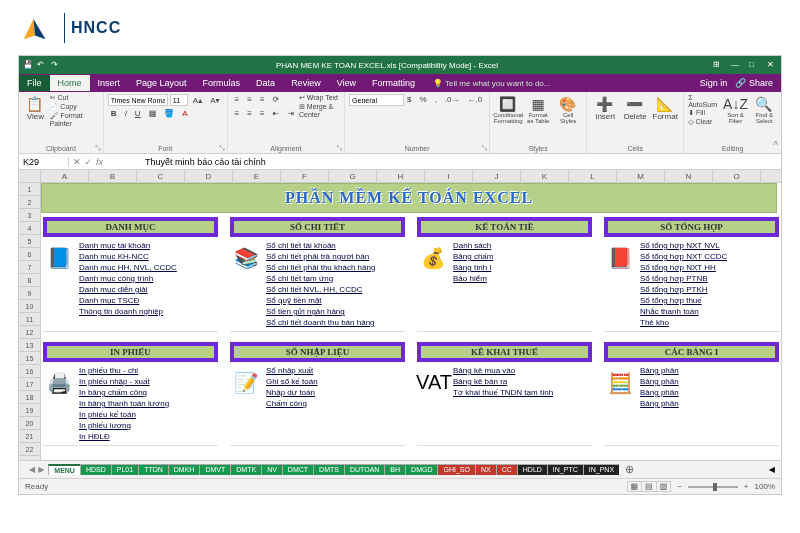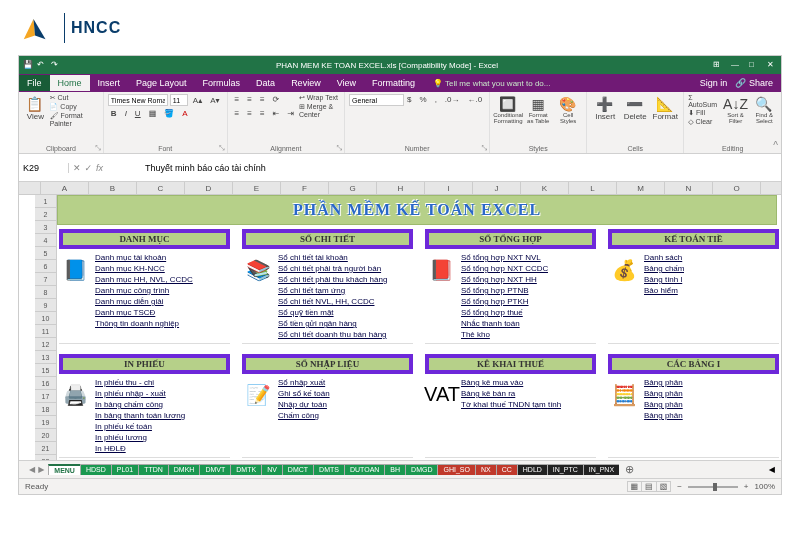--- a/index.html
+++ b/index.html
@@ -27,29 +27,29 @@
 .rgroup-body { display: flex; align-items: flex-start; gap: 2px; height: 46px; }
 .big-btn { display: flex; flex-direction: column; align-items: center; justify-content: center; width: 28px; padding: 2px; }
 .big-btn .ico { font-size: 14px; }
 .small-stack { display: flex; flex-direction: column; gap: 1px; font-size: 7px; }
 .small-row { display: flex; gap: 2px; align-items: center; }
 .font-select { border: 1px solid #ccc; background: #fff; font-size: 7px; padding: 0 2px; height: 12px; }
 .num-input-box { width: 18px; }
 .font-name-box { width: 60px; }
 .mini-btn { border: 1px solid transparent; padding: 0 2px; font-size: 8px; }
 .collapse-arrow { position: absolute; right: 2px; bottom: 1px; font-size: 7px; color: #888; }
-.formula-bar { display: flex; align-items: center; border-bottom: 1px solid #d0d0d0; height: 28px; background: #fff; font-size: 9px; }
+.formula-bar { display: flex; align-items: center; border-bottom: 1px solid #d0d0d0; height: 16px; background: #fff; font-size: 9px; }
 .name-box { width: 50px; border-right: 1px solid #d0d0d0; padding: 0 4px; }
 .fx-btns { display: flex; gap: 4px; padding: 0 4px; color: #888; }
 .formula-input { flex: 1; padding: 0 4px; margin-left: 34px; }
 .grid-area { flex: 1; overflow: hidden; position: relative; background: #fff; }
 .col-headers { display: flex; background: #e6e6e6; border-bottom: 1px solid #ccc; height: 13px; }
 .row-header-corner { width: 22px; border-right: 1px solid #ccc; background: #e6e6e6; }
 .col-h { width: 48px; border-right: 1px solid #ccc; text-align: center; font-size: 8px; color: #555; background: #e6e6e6; line-height: 13px; }
-.grid-body { display: flex; height: calc(100% - 13px); margin-left: 16px; }
+.grid-body { display: flex; height: calc(100% - 13px); }
 .row-headers { width: 22px; display: flex; flex-direction: column; }
 .row-h { height: 13px; border-bottom: 1px solid #ccc; border-right: 1px solid #ccc; text-align: center; font-size: 7px; color: #555; background: #e6e6e6; line-height: 13px; }
 .cells { flex: 1; position: relative; overflow: hidden; }
 .title-row { background: #b6d089; border: 1px solid #9cb96e; height: 30px; display: flex; align-items: center; justify-content: center; margin-right: 4px; }
 .title-text { font-family: "Times New Roman", serif; font-size: 16px; font-weight: bold; color: #2a68c8; text-shadow: 1px 1px 0 #fff, -1px -1px 0 #fff; letter-spacing: 1px; }
 .sections { display: flex; gap: 12px; padding: 4px 2px; }
 .sec { flex: 1; min-width: 0; border-bottom: 1px solid #ddd; }
 .sec-header { background: #b6d089; text-align: center; font-family: "Times New Roman", serif; font-weight: bold; font-size: 9px; padding: 1px 0; color: #333; border: 4px solid #6d28d9; }
 .sec-body { display: flex; gap: 4px; padding: 3px 2px; }
 .sec-icon { width: 30px; height: 35px; flex-shrink: 0; display: flex; align-items: center; justify-content: center; font-size: 20px; }
@@ -334,44 +334,44 @@
                   <span>Sổ chi tiết phải thu khách hàng</span>
                   <span>Sổ chi tiết tạm ứng</span>
                   <span>Sổ chi tiết NVL, HH, CCDC</span>
                   <span>Sổ quỹ tiền mặt</span>
                   <span>Sổ tiền gửi ngân hàng</span>
                   <span>Sổ chi tiết doanh thu bán hàng</span>
                 </div>
               </div>
             </div>
             <div class="sec">
+              <div class="sec-header">KẾ TOÁN TIỀ</div>
+              <div class="sec-body">
+                <div class="sec-icon">💰</div>
+                <div class="sec-links">
+                  <span>Danh sách</span>
+                  <span>Bảng chấm</span>
+                  <span>Bảng tính l</span>
+                  <span>Bảo hiểm</span>
+                </div>
+              </div>
+            </div>
+            <div class="sec">
               <div class="sec-header">SỔ TỔNG HỢP</div>
               <div class="sec-body">
                 <div class="sec-icon">📕</div>
                 <div class="sec-links">
                   <span>Sổ tổng hợp NXT NVL</span>
                   <span>Sổ tổng hợp NXT CCDC</span>
                   <span>Sổ tổng hợp NXT HH</span>
                   <span>Sổ tổng hợp PTNB</span>
                   <span>Sổ tổng hợp PTKH</span>
                   <span>Sổ tổng hợp thuế</span>
                   <span>Nhắc thanh toán</span>
                   <span>Thẻ kho</span>
-                </div>
-              </div>
-            </div>
-            <div class="sec">
-              <div class="sec-header">KẾ TOÁN TIỀ</div>
-              <div class="sec-body">
-                <div class="sec-icon">💰</div>
-                <div class="sec-links">
-                  <span>Danh sách</span>
-                  <span>Bảng chấm</span>
-                  <span>Bảng tính l</span>
-                  <span>Bảo hiểm</span>
                 </div>
               </div>
             </div>
           </div>
         <div style="height:2px"></div>
         <div class="sections" id="sections-bot">
             <div class="sec">
               <div class="sec-header">IN PHIẾU</div>
               <div class="sec-body">
                 <div class="sec-icon">🖨️</div>

